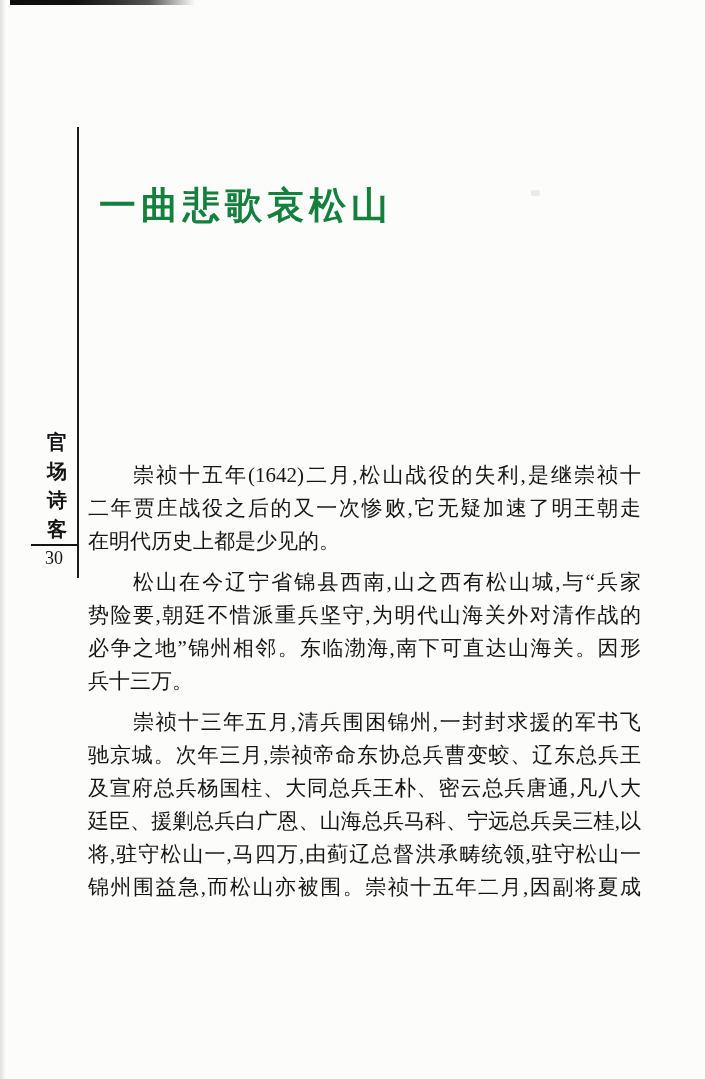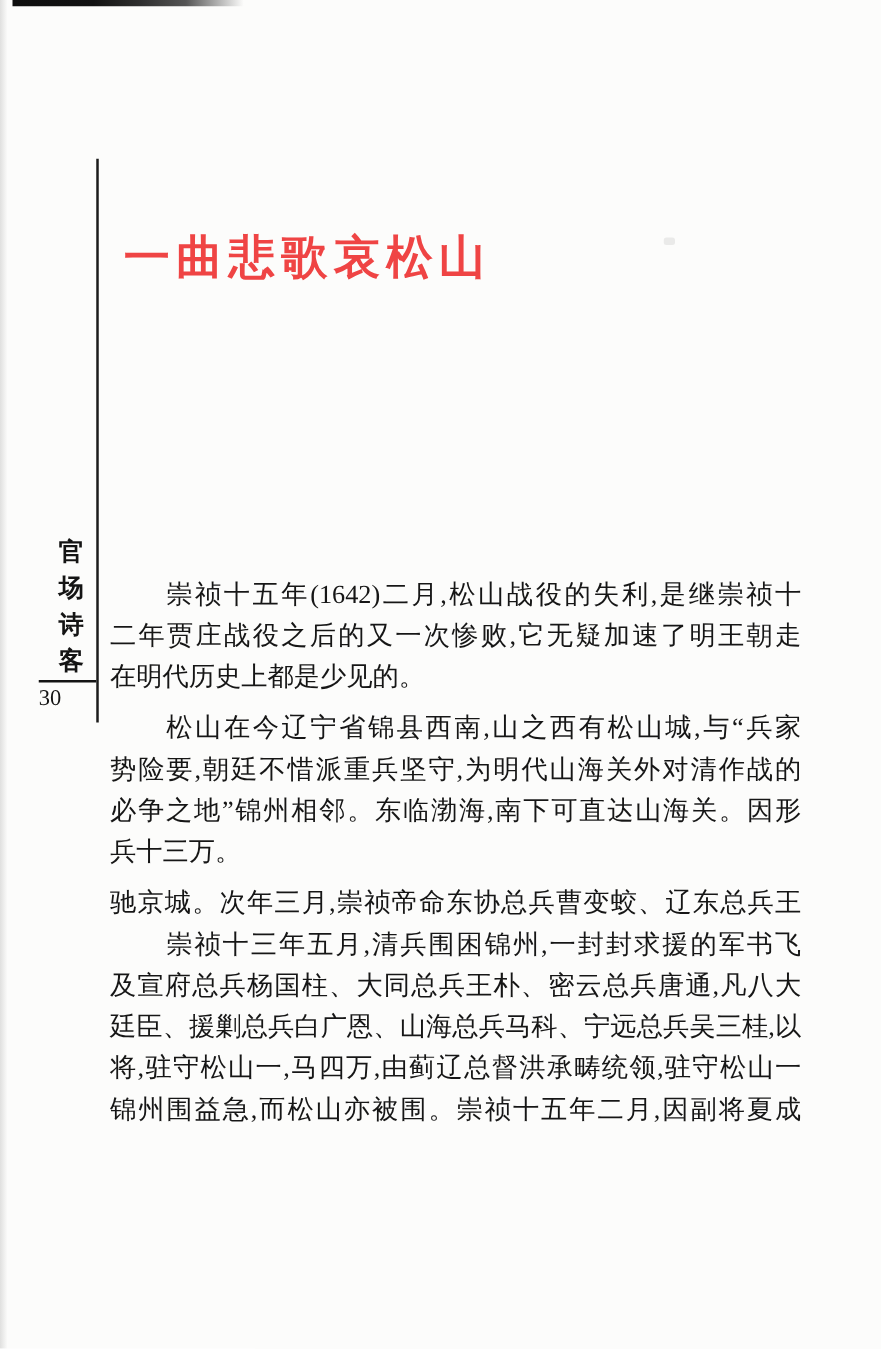--- a/index.html
+++ b/index.html
@@ -73,36 +73,36 @@
     top: 544px;
     width: 46px;
     height: 2px;
     background: #141414;
   }
   .pagenum {
     position: absolute;
     left: 31px;
     top: 548px;
     width: 46px;
-    text-align: left;
+    text-align: center;
     font-size: 18px;
     color: #141414;
     font-family: "Liberation Serif", "DejaVu Serif", serif;
   }
   
   .title {
     position: absolute;
     left: 99px;
     top: 181px;
     margin: 0;
     font-family: "DejaVu Sans", "Liberation Sans", sans-serif;
     font-size: 37px;
     font-weight: 900;
     letter-spacing: 5px;
-    color: #ef4444;
+    color: #15803d;
     white-space: nowrap;
   }
   
   .bodytext {
     position: absolute;
     left: 88px;
     top: 459px;
     width: 553px;
     font-size: 21px;
     color: #161616;
@@ -153,22 +153,22 @@
         <div class="line">二年贾庄战役之后的又一次惨败,它无疑加速了明王朝走</div>
         <div class="line short">在明代历史上都是少见的。</div>
       </div>
       <div class="para">
         <div class="line indent">松山在今辽宁省锦县西南,山之西有松山城,与“兵家</div>
         <div class="line">势险要,朝廷不惜派重兵坚守,为明代山海关外对清作战的</div>
         <div class="line">必争之地”锦州相邻。东临渤海,南下可直达山海关。因形</div>
         <div class="line short">兵十三万。</div>
       </div>
       <div class="para">
+        <div class="line indent">崇祯十三年五月,清兵围困锦州,一封封求援的军书飞</div>
         <div class="line">驰京城。次年三月,崇祯帝命东协总兵曹变蛟、辽东总兵王</div>
-        <div class="line indent">崇祯十三年五月,清兵围困锦州,一封封求援的军书飞</div>
         <div class="line">及宣府总兵杨国柱、大同总兵王朴、密云总兵唐通,凡八大</div>
         <div class="line">廷臣、援剿总兵白广恩、山海总兵马科、宁远总兵吴三桂,以</div>
         <div class="line">将,驻守松山一,马四万,由蓟辽总督洪承畴统领,驻守松山一</div>
         <div class="line">锦州围益急,而松山亦被围。崇祯十五年二月,因副将夏成</div>
       </div>
     </div>
 
 </div>
 
 </body></html>

